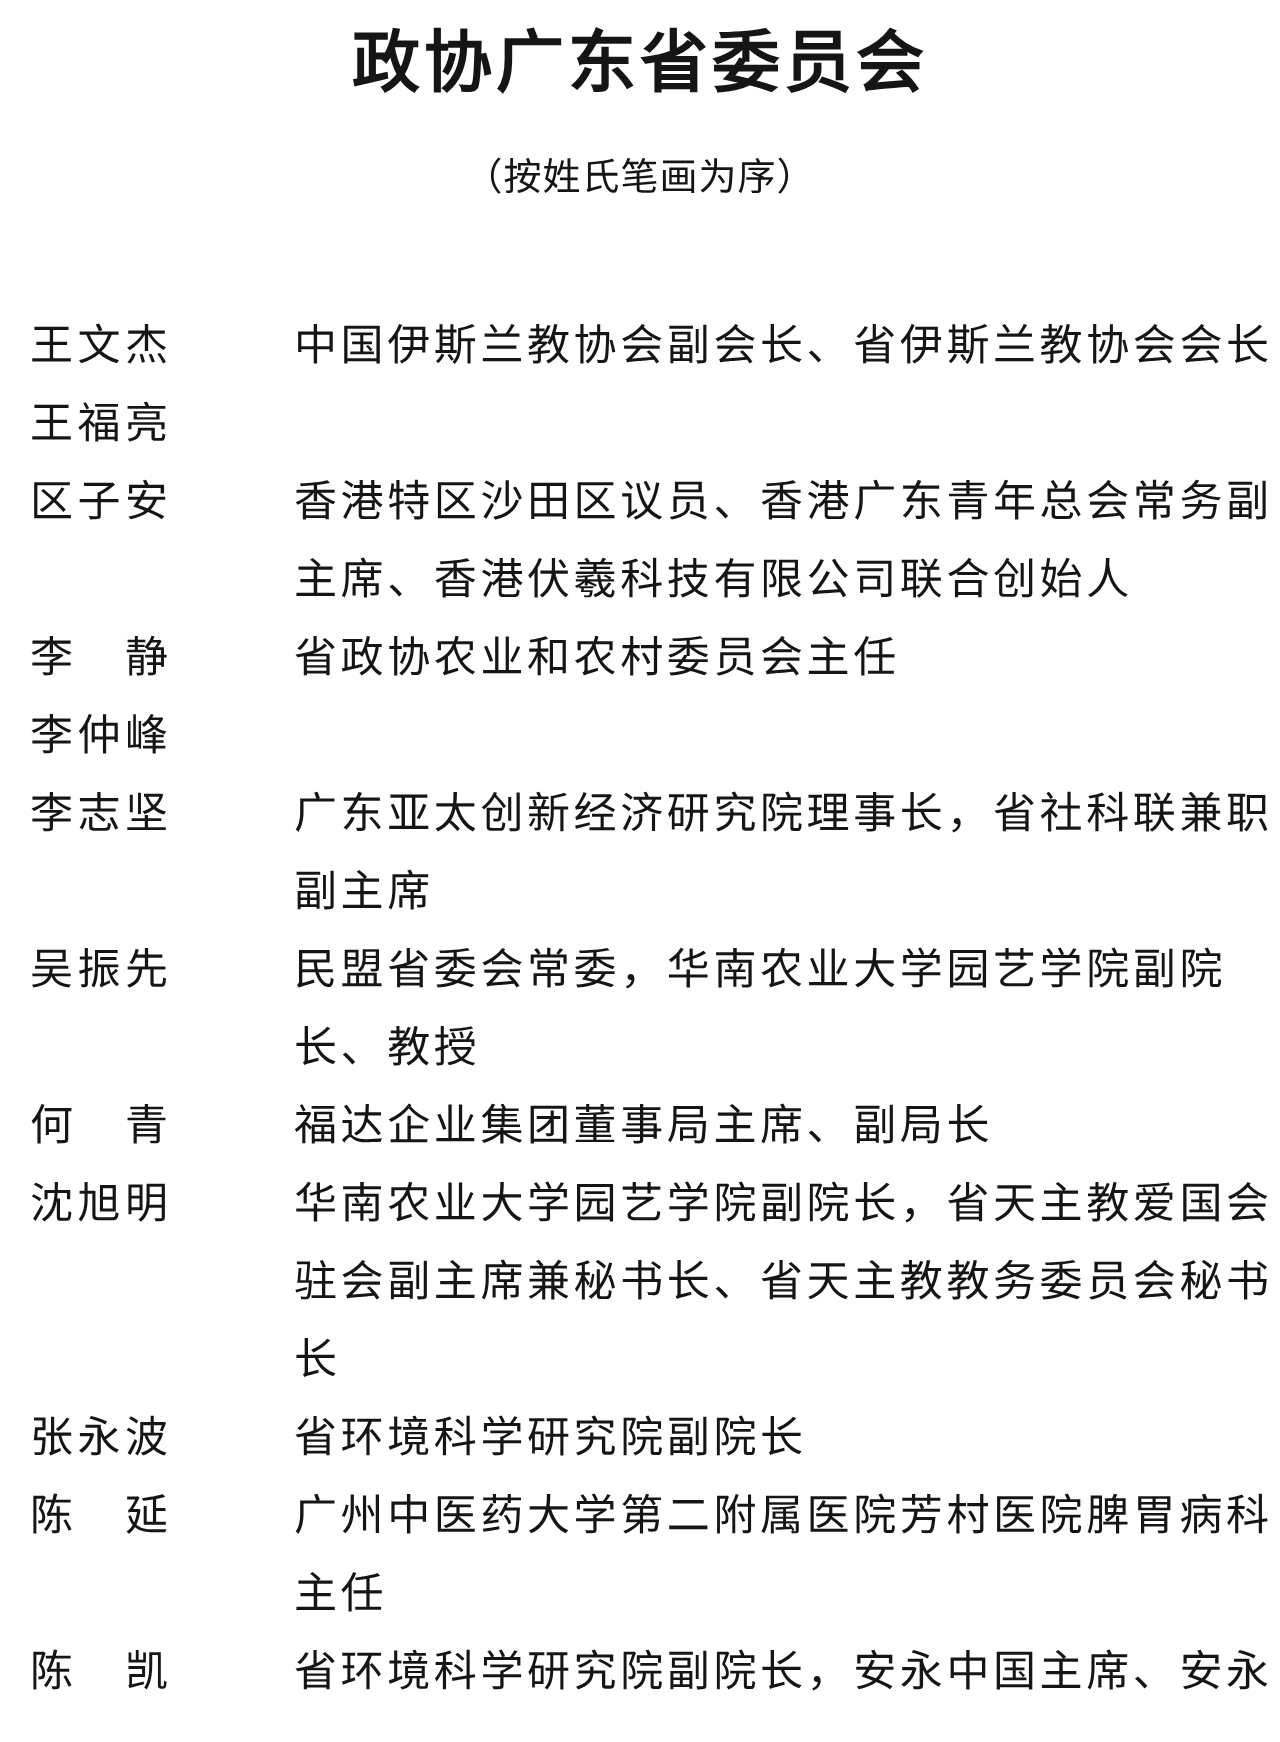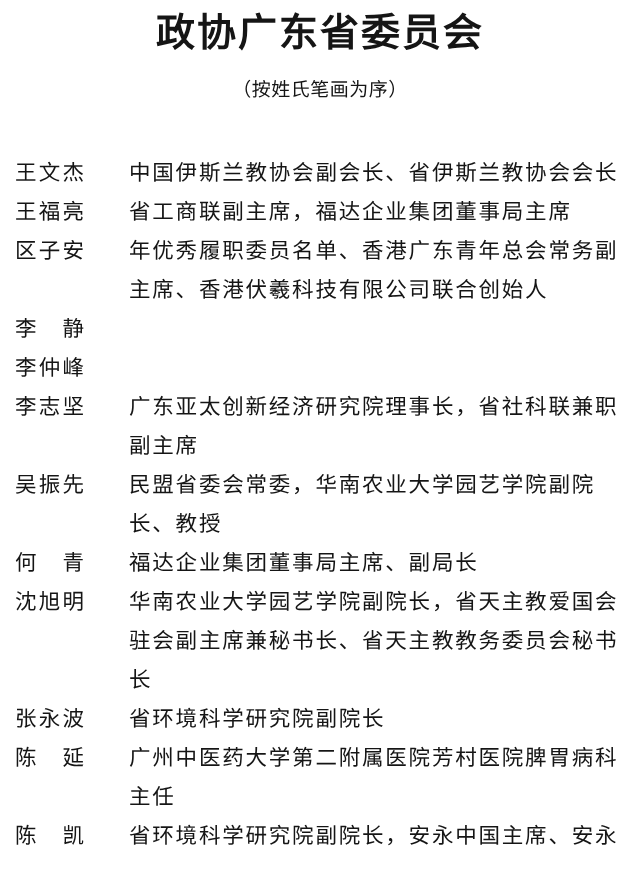--- a/index.html
+++ b/index.html
@@ -16,21 +16,21 @@
   }
   .page {
     position: relative;
     width: 640px;
     height: 871px;
     background: #ffffff;
   }
   .doc-title {
     margin: 9px 0 0 0;
     text-align: center;
-    font-size: 39px;
+    font-size: 34px;
     line-height: 47px;
     font-weight: bold;
     letter-spacing: 2px;
   }
   .doc-title .title-line {
     white-space: nowrap;
   }
   .doc-subtitle {
     margin-top: 24px;
     text-align: center;
@@ -49,21 +49,21 @@
   .member-name {
     flex: 0 0 69px;
     width: 69px;
     display: flex;
     justify-content: space-between;
     font-size: 21.5px;
     line-height: 39px;
     white-space: nowrap;
   }
   .member-title {
-    margin-left: 45px;
+    margin-left: 63px;
     width: 500px;
     font-size: 21.5px;
     line-height: 39px;
     letter-spacing: 1.8px;
     text-align: left;
     line-break: strict;
     word-break: normal;
   }
 </style>
 </head>
@@ -86,37 +86,37 @@
         </div>
     <div class="member-title">中国伊斯兰教协会副会长、省伊斯兰教协会会长</div>
   </div>
 
   <div class="member-row">
     <div class="member-name">
           <span>王</span>
           <span>福</span>
           <span>亮</span>
         </div>
-    <div class="member-title">省工商联副主席，福达企业集团董事局主席</div>
   </div>
 
   <div class="member-row">
     <div class="member-name">
           <span>区</span>
           <span>子</span>
           <span>安</span>
         </div>
-    <div class="member-title">年优秀履职委员名单、香港广东青年总会常务副主席、香港伏羲科技有限公司联合创始人</div>
+    <div class="member-title">香港特区沙田区议员、香港广东青年总会常务副主席、香港伏羲科技有限公司联合创始人</div>
   </div>
 
   <div class="member-row">
     <div class="member-name">
           <span>李</span>
           <span>静</span>
         </div>
+    <div class="member-title">省政协农业和农村委员会主任</div>
   </div>
 
   <div class="member-row">
     <div class="member-name">
           <span>李</span>
           <span>仲</span>
           <span>峰</span>
         </div>
   </div>
 

